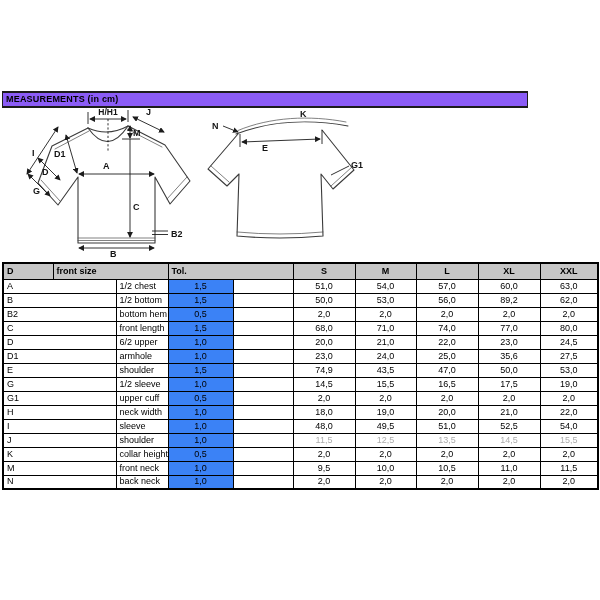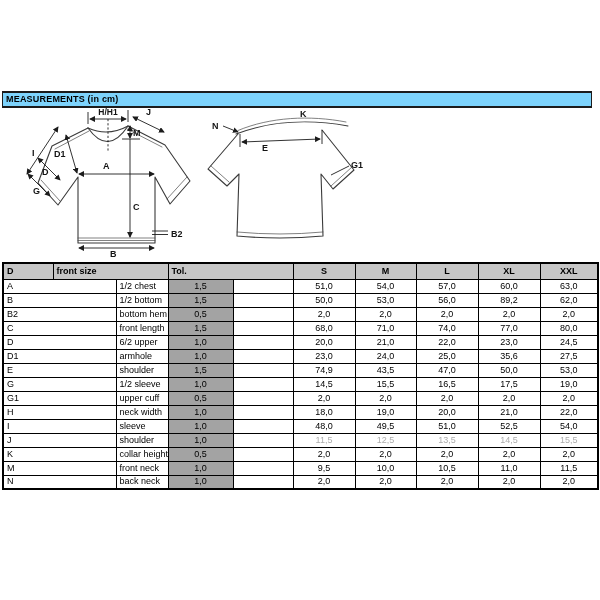--- a/index.html
+++ b/index.html
@@ -3,22 +3,22 @@
 <meta charset="utf-8">
 <style>
   html,body{margin:0;padding:0;}
   body{
     width:600px;height:600px;position:relative;background:#ffffff;
     font-family:"Liberation Sans", sans-serif;color:#000;
     overflow:hidden;
   }
   
   .title-bar{
-    position:absolute;left:2px;top:91px;width:590px;height:17px;
-    box-sizing:border-box;background:#7dd3fc;
+    position:absolute;left:2px;top:91px;width:526px;height:17px;
+    box-sizing:border-box;background:#8b5cf6;
     border:1px solid #1c1c1c;border-top:2px solid #1c1c1c;border-bottom:2px solid #1c1c1c;
     font-size:9px;font-weight:bold;line-height:12px;padding:0 3px;
     letter-spacing:0.2px;
   }
   
   .diagram{position:absolute;pointer-events:none;}
   .shirt{fill:none;stroke:#3a3a3a;stroke-width:1.1;stroke-linejoin:round;stroke-linecap:round;}
   .shirt-thin{fill:none;stroke:#4a4a4a;stroke-width:0.7;stroke-linejoin:round;stroke-linecap:round;}
   .meas{fill:none;stroke:#1c1c1c;stroke-width:0.9;}
   .dash{stroke-dasharray:2.2,2;}
@@ -32,21 +32,21 @@
   }
   .size-table th,.size-table td{
     border:1px solid #000;box-sizing:border-box;
     height:14px;line-height:11px;padding:0 3px;
     overflow:hidden;white-space:nowrap;font-weight:normal;
   }
   .size-table thead th{background:#c6c6c6;height:16px;font-weight:bold;text-align:left;}
   .size-table thead th.h-size{text-align:center;}
   .c-code{font-weight:bold;text-align:left;}
   .c-desc{padding:0 1px 0 3px;margin-left:12px;}
-  .c-tol{background:#a3a3a3;text-align:center;}
+  .c-tol{background:#3b82f6;text-align:center;}
   .c-gap{background:#ffffff;}
   .c-val{text-align:center;}
   .muted{color:#acacac;}
 </style>
 </head>
 <body>
 
 <div class="title-bar">MEASUREMENTS (in cm)</div>
 
 <svg class="diagram" style="left:18px;top:106px;" width="196" height="152" viewBox="0 0 196 152">

